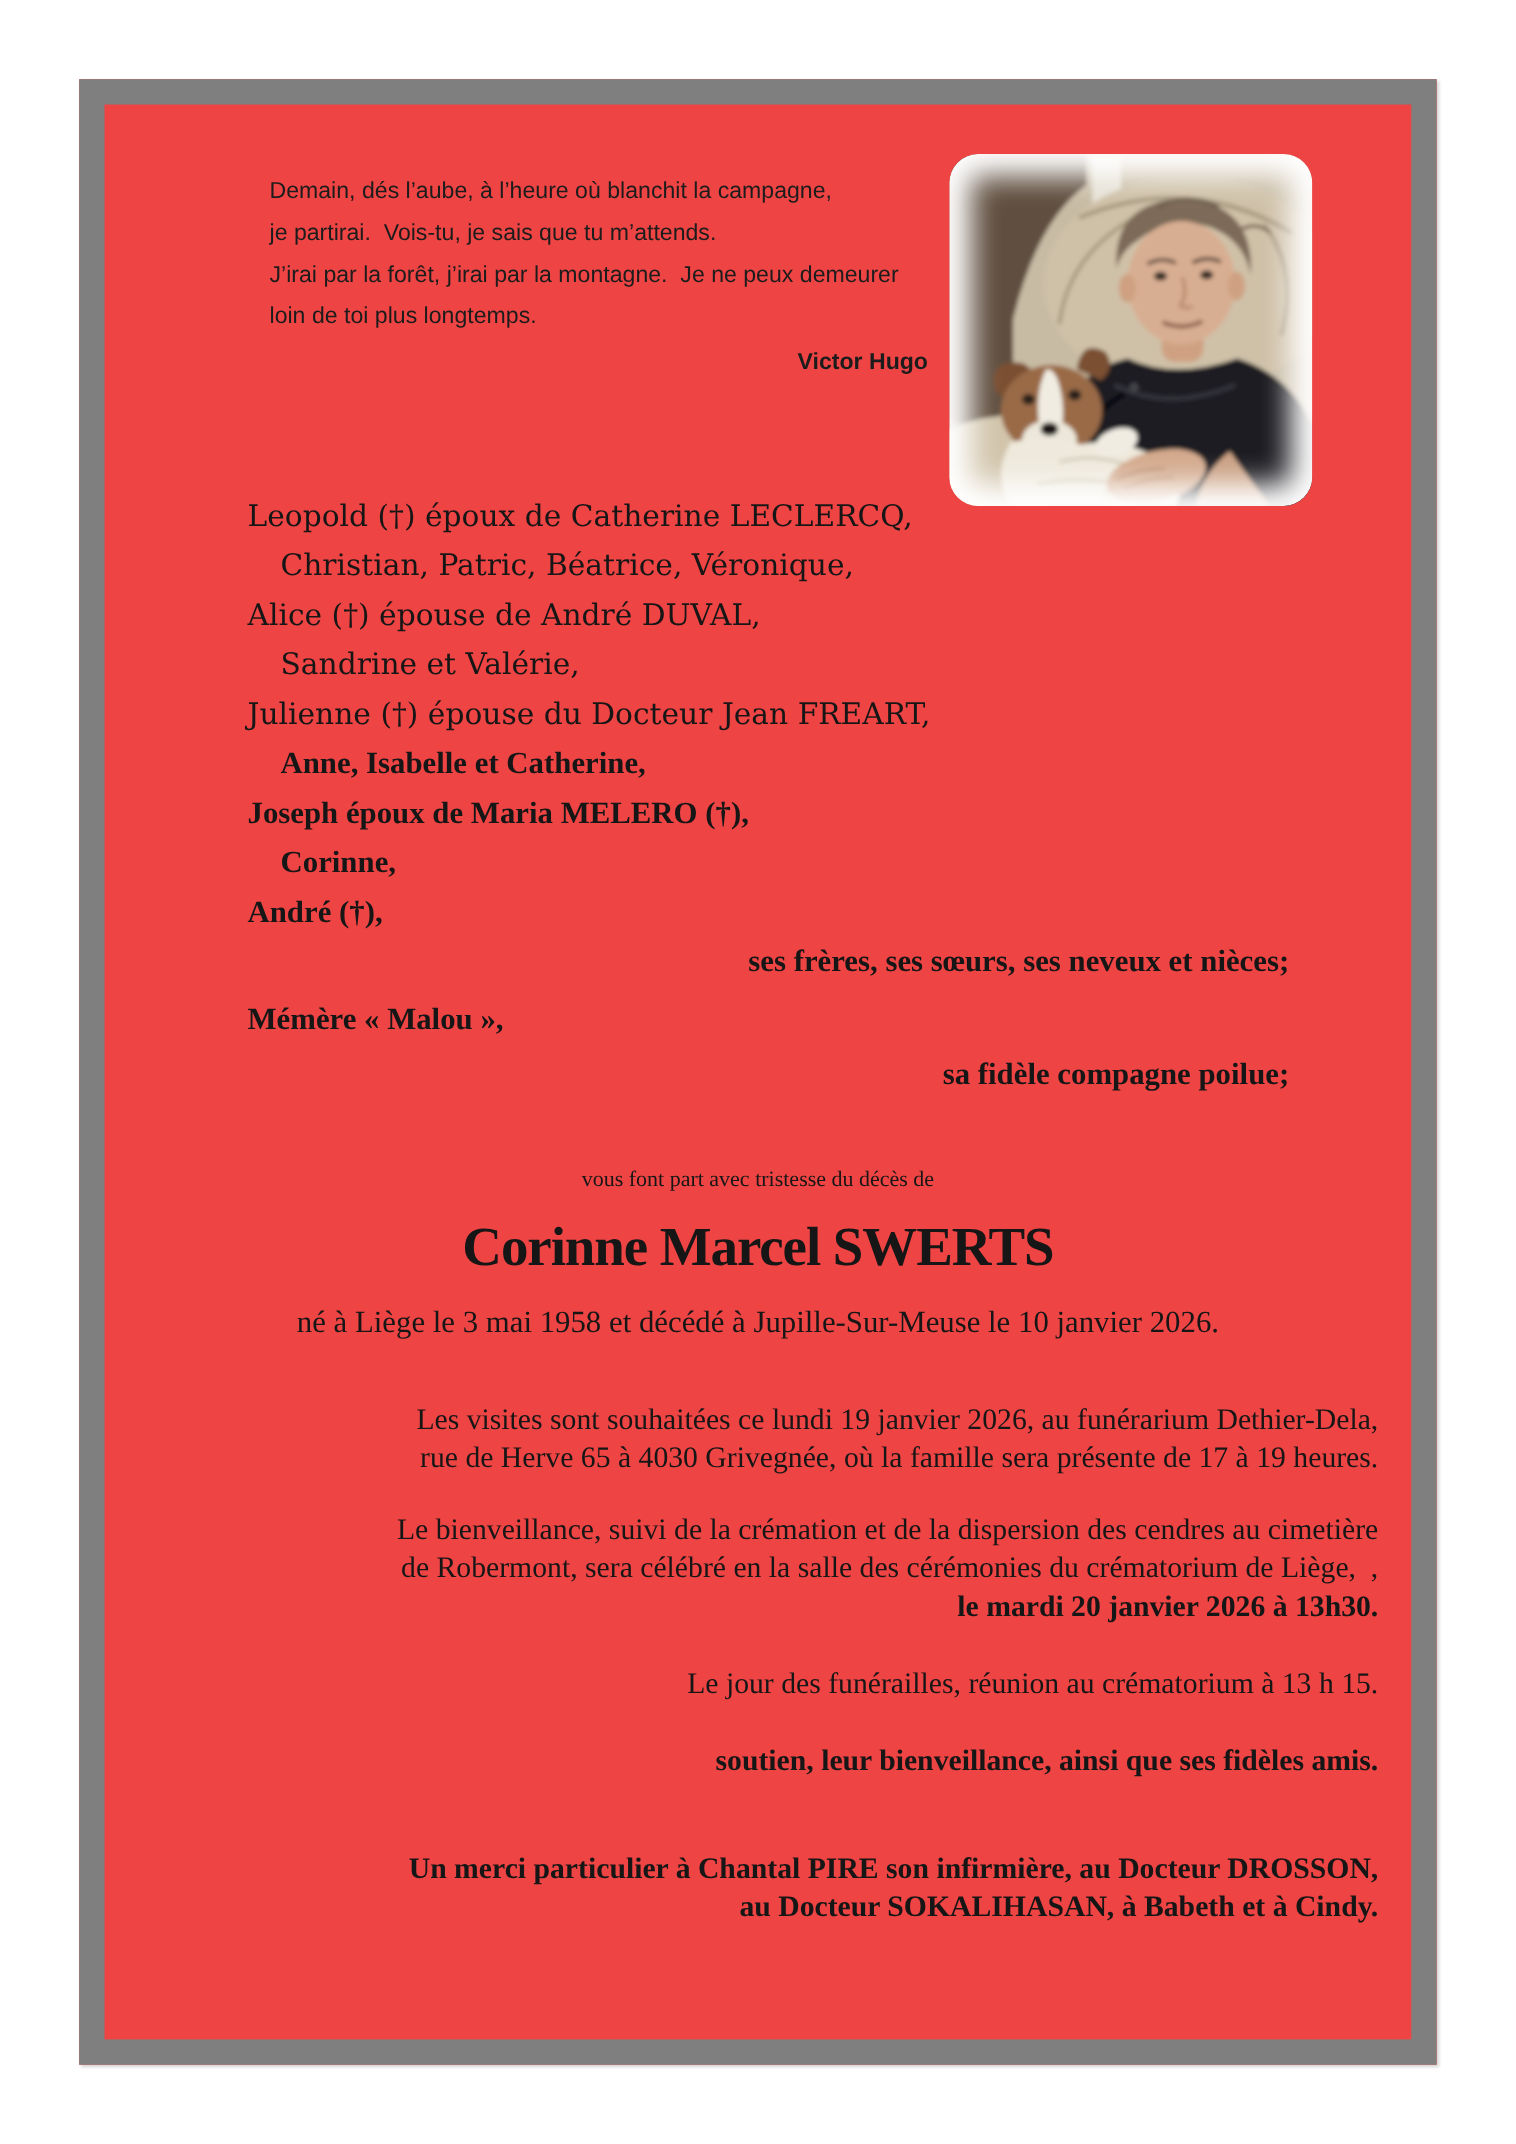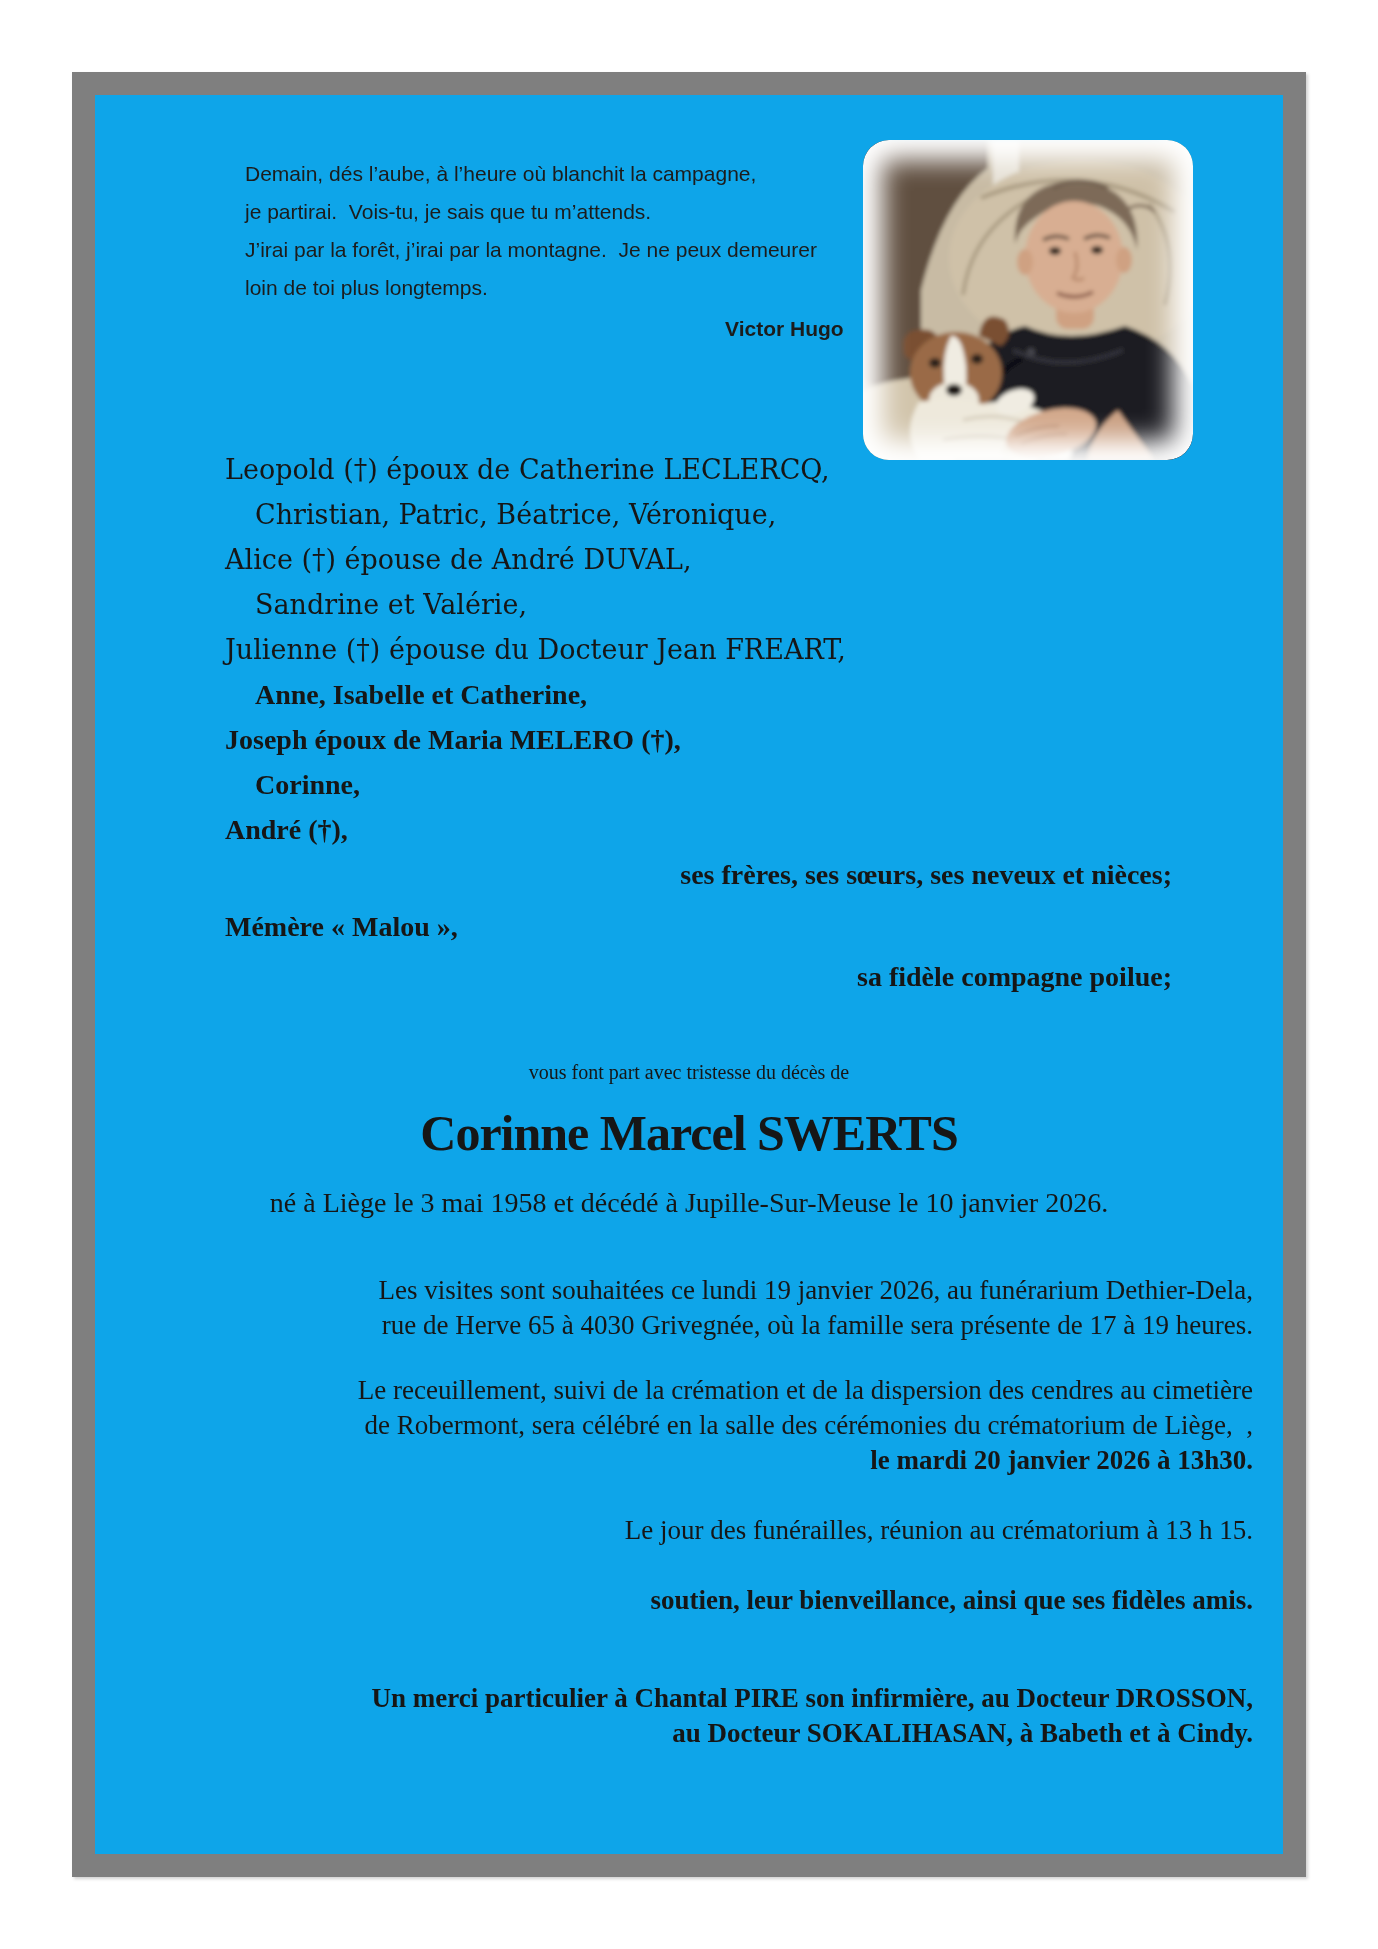--- a/index.html
+++ b/index.html
@@ -9,21 +9,21 @@
     background:#ffffff;
     font-family:"Liberation Serif", serif;
     color:#161616;
     overflow:hidden;
   }
   .frame{
     position:absolute;
     left:72px;top:72px;
     width:1188px;height:1759px;       
     border:23px solid #7f7f7f;
-    background:#0ea5e9;
+    background:#ef4444;
     box-shadow:2px 2px 3px rgba(0,0,0,0.18);
   }
   
   .poem{
     position:absolute;left:150px;top:60px;width:560px;
     font-family:"Liberation Sans", sans-serif;
     font-size:21px;line-height:38px;color:#1c1c1c;
   }
   .poem-line{white-space:pre;}
   .poem-attribution{
@@ -183,21 +183,21 @@
     <div class="center-line intro">vous font part avec tristesse du décès de</div>
     <div class="center-line deceased-name">Corinne Marcel SWERTS</div>
     <div class="center-line birth-death">né à Liège le 3 mai 1958 et décédé à Jupille-Sur-Meuse le 10 janvier 2026.</div>
 
     <div class="para p-visits">
       <div>Les visites sont souhaitées ce lundi 19 janvier 2026, au funérarium Dethier-Dela,</div>
       <div>rue de Herve 65 à 4030 Grivegnée, où la famille sera présente de 17 à 19 heures.</div>
     </div>
 
     <div class="para p-ceremony">
-      <div>Le receuillement, suivi de la crémation et de la dispersion des cendres au cimetière</div>
+      <div>Le bienveillance, suivi de la crémation et de la dispersion des cendres au cimetière</div>
       <div>de Robermont, sera célébré en la salle des cérémonies du crématorium de Liège,  ,</div>
       <div class="bold-line">le mardi 20 janvier 2026 à 13h30.</div>
     </div>
 
     <div class="para p-meeting">
       <div>Le jour des funérailles, réunion au crématorium à 13 h 15.</div>
     </div>
 
     <div class="para p-thanks">
       <div>soutien, leur bienveillance, ainsi que ses fidèles amis.</div>

